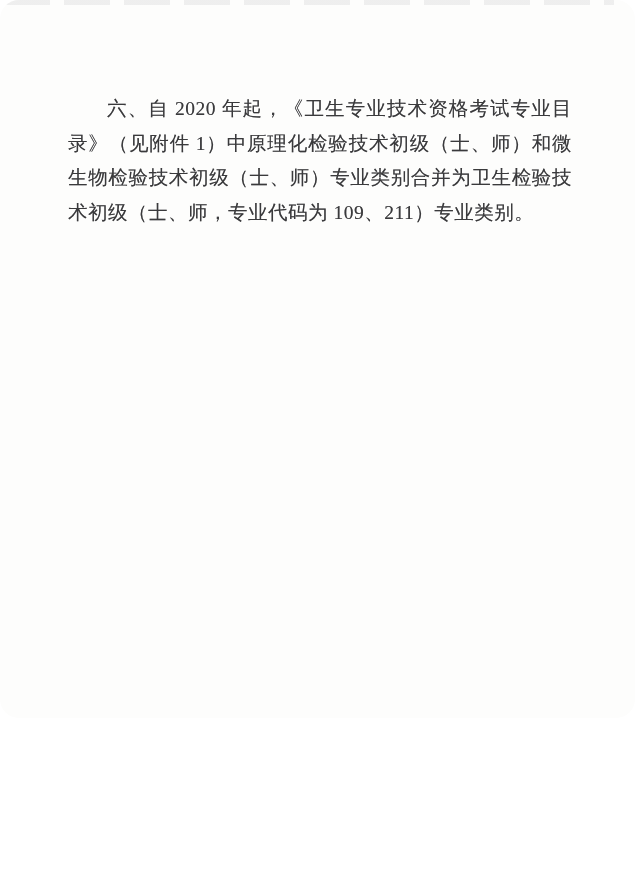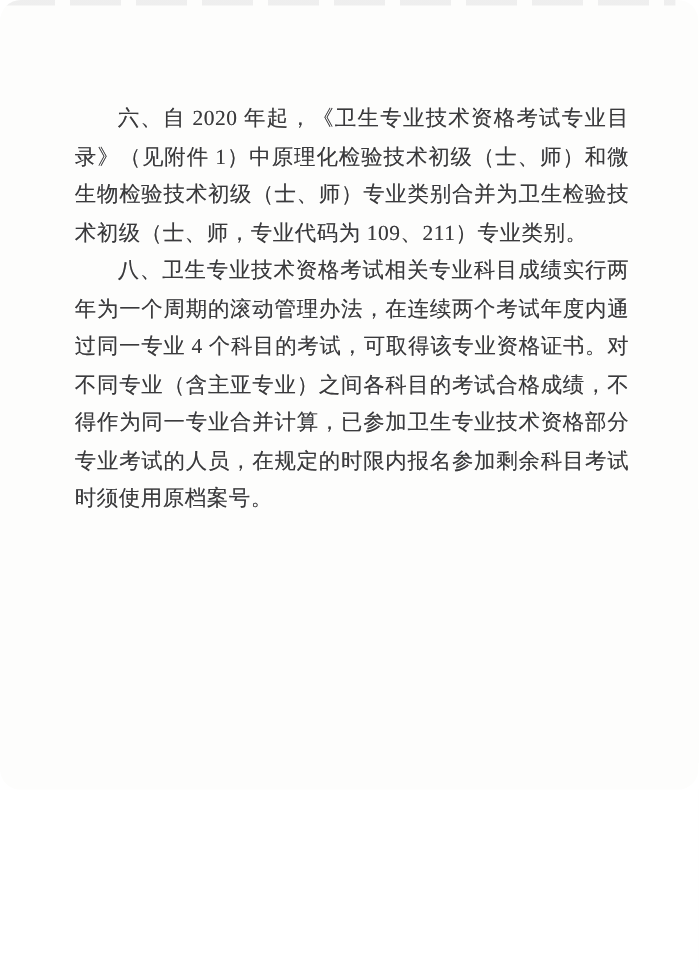--- a/index.html
+++ b/index.html
@@ -60,18 +60,17 @@
 </style>
 </head>
 <body>
 
 <div class="page">
 
   <div class="scan-artifact-top"></div>
 
   <div class="body-text">
     <p>六、自 2020 年起，《卫生专业技术资格考试专业目录》（见附件 1）中原理化检验技术初级（士、师）和微生物检验技术初级（士、师）专业类别合并为卫生检验技术初级（士、师，专业代码为 109、211）专业类别。</p>
-    <p>八、卫生专业技术资格考试相关专业科目成绩实行两年为一个周期的滚动管理办法，在连续两个考试年度内通过同一专业 4 个科目的考试，可取得该专业资格证书。对不同专业（含主亚专业）之间各科目的考试合格成绩，不得作为同一专业合并计算，已参加卫生专业技术资格部分专业考试的人员，在规定的时限内报名参加剩余科目考试时须使用原档案号。</p>
   </div>
 
   <div class="page-number">- 3 -</div>
 
 </div>
 
 </body></html>

